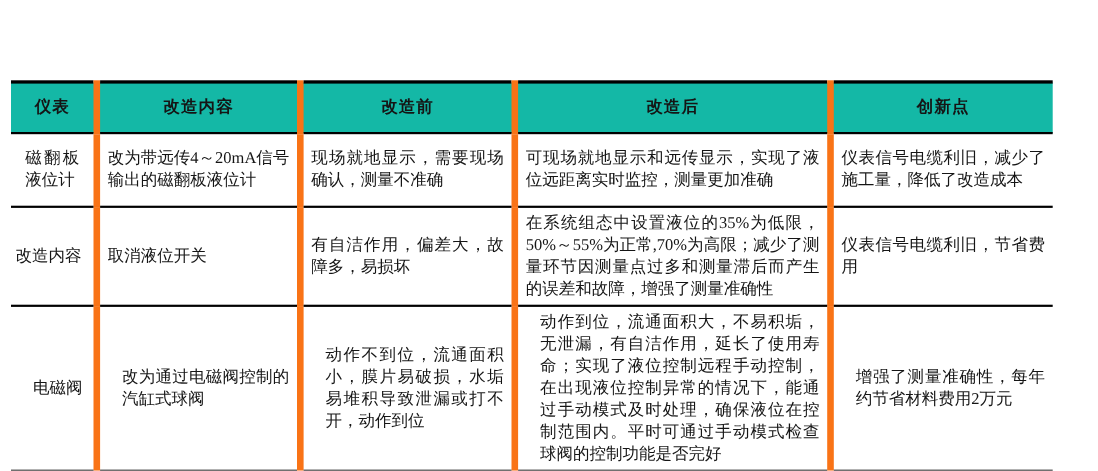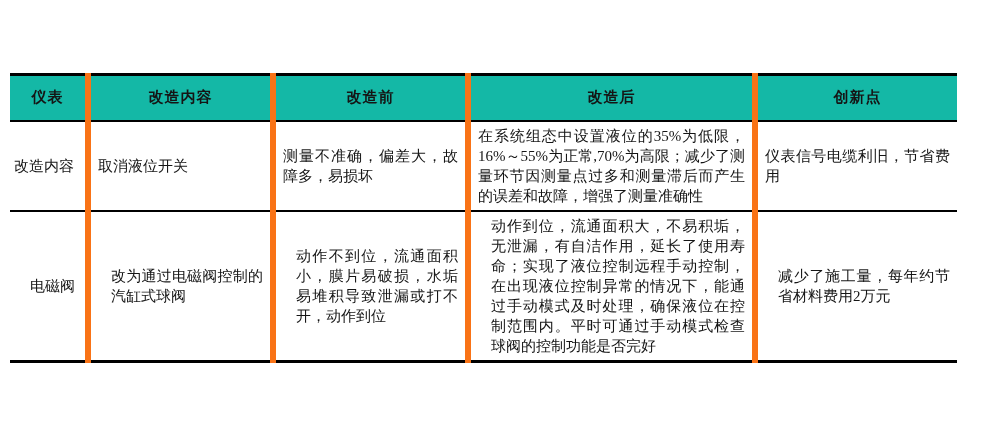--- a/index.html
+++ b/index.html
@@ -88,30 +88,37 @@
     <thead>
       <tr>
         <th>仪表</th>
         <th>改造内容</th>
         <th>改造前</th>
         <th>改造后</th>
         <th>创新点</th>
       </tr>
     </thead>
     <tbody>
+      <tr class="r1 sep">
+        <td class="col-instrument pad-wide">磁翻板液位计</td>
+        <td>改为带远传4～20mA信号输出的磁翻板液位计</td>
+        <td>现场就地显示，需要现场确认，测量不准确</td>
+        <td>可现场就地显示和远传显示，实现了液位远距离实时监控，测量更加准确</td>
+        <td>仪表信号电缆利旧，减少了施工量，降低了改造成本</td>
+      </tr>
       <tr class="r2 sep">
         <td class="col-instrument">改造内容</td>
         <td>取消液位开关</td>
-        <td>测量不准确，偏差大，故障多，易损坏</td>
-        <td>在系统组态中设置液位的35%为低限，16%～55%为正常,70%为高限；减少了测量环节因测量点过多和测量滞后而产生的误差和故障，增强了测量准确性</td>
+        <td>有自洁作用，偏差大，故障多，易损坏</td>
+        <td>在系统组态中设置液位的35%为低限，50%～55%为正常,70%为高限；减少了测量环节因测量点过多和测量滞后而产生的误差和故障，增强了测量准确性</td>
         <td>仪表信号电缆利旧，节省费用</td>
       </tr>
       <tr class="r3">
         <td class="col-instrument">电磁阀</td>
         <td>改为通过电磁阀控制的汽缸式球阀</td>
         <td>动作不到位，流通面积小，膜片易破损，水垢易堆积导致泄漏或打不开，动作到位</td>
         <td>动作到位，流通面积大，不易积垢，无泄漏，有自洁作用，延长了使用寿命；实现了液位控制远程手动控制，在出现液位控制异常的情况下，能通过手动模式及时处理，确保液位在控制范围内。平时可通过手动模式检查球阀的控制功能是否完好</td>
-        <td>减少了施工量，每年约节省材料费用2万元</td>
+        <td>增强了测量准确性，每年约节省材料费用2万元</td>
       </tr>
     </tbody>
   </table>
 
 </div>
 
 </body></html>

